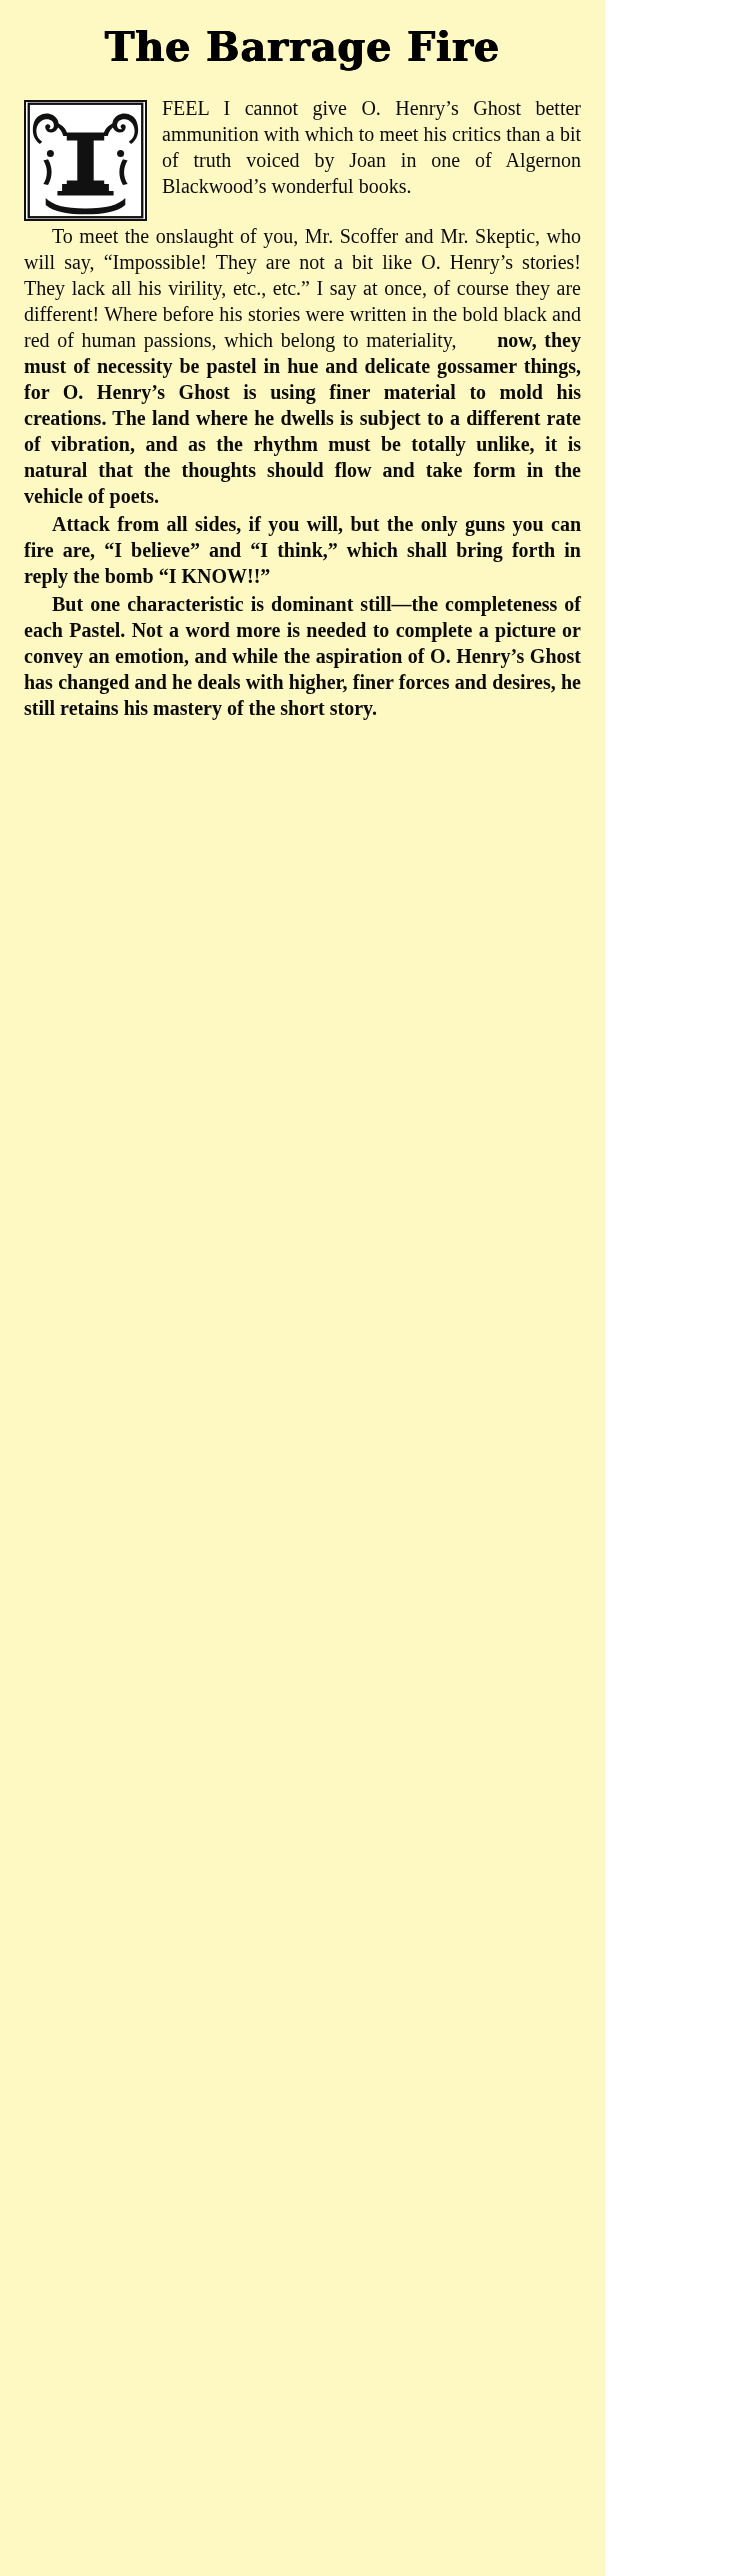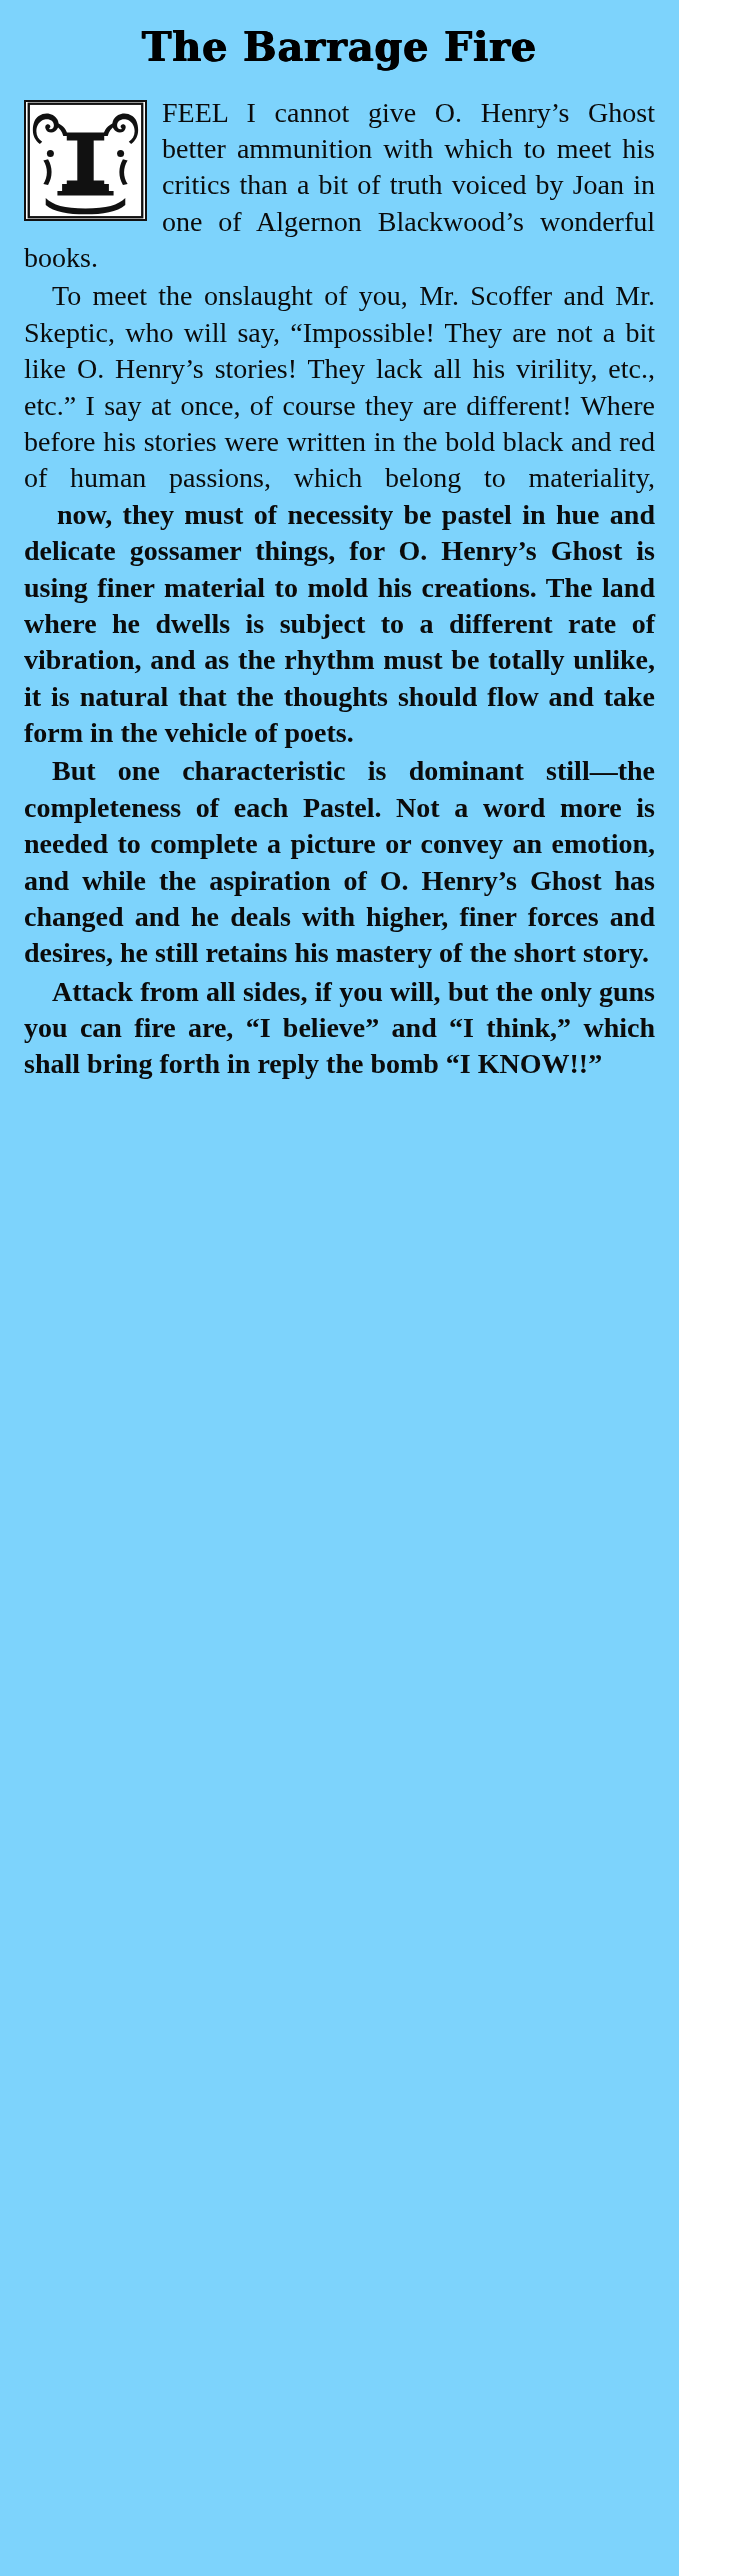--- a/index.html
+++ b/index.html
@@ -8,41 +8,41 @@
     background: #ffffff;
   }
   body {
     width: 747px;
     min-height: 2576px;
     font-family: "Liberation Serif", "DejaVu Serif", serif;
     color: #0b0b0b;
   }
   .page {
     position: relative;
-    width: 679px;
+    width: 605px;
     min-height: 2576px;
     box-sizing: border-box;
     padding: 17px 24px 40px 24px;
-    background: #7dd3fc;
+    background: #fef9c3;
   }
   .title {
     text-align: center;
     font-family: "DejaVu Serif", "Liberation Serif", serif;
     font-weight: 700;
     font-size: 41px;
     letter-spacing: 0.9px;
     margin: 5.6px 0 24px 0;
     color: #000;
     font-style: normal;
     
     text-shadow: 0.6px 0 0 #000, -0.6px 0 0 #000;
     transform: scaleX(0.97);
   }
   .body {
-    font-size: 28px;
+    font-size: 20px;
     line-height: 1.30;
     text-align: justify;
     text-justify: inter-word;
     hyphens: manual;
   }
   p {
     margin: 0 0 1.9px 0;
   }
   p.indent {
     text-indent: 28px;
@@ -111,19 +111,19 @@
             <path d="M86 50c-4 6-4 14 0 20l-4 1c-4-7-4-15 0-22z"></path>
           </g>
         </svg>
       </div>
       <p class="first">FEEL I cannot give O. Henry’s Ghost better ammunition with which to meet his critics than a bit of truth voiced by Joan in one of Algernon Blackwood’s wonderful books.</p>
     </div>
 
 
     <p class="indent"><span>To meet the onslaught of you, Mr. Scoffer and Mr. Skeptic, who will say, “Impossible! They are not a bit like O. Henry’s stories! They lack all his virility, etc., etc.” I say at once, of course they are different! Where before his stories were written in the bold black and red of human passions, which belong to materiality, </span><span class="heavy">now, they must of necessity be pastel in hue and delicate gossamer things, for O. Henry’s Ghost is using finer material to mold his creations. The land where he dwells is subject to a different rate of vibration, and as the rhythm must be totally unlike, it is natural that the thoughts should flow and take form in the vehicle of poets.</span></p>
 
+    <p class="indent p-bold">Attack from all sides, if you will, but the only guns you can fire are, “I believe” and “I think,” which shall bring forth in reply the bomb “I KNOW!!”</p>
+
     <p class="indent p-bold">But one characteristic is dominant still—the completeness of each Pastel. Not a word more is needed to complete a picture or convey an emotion, and while the aspiration of O. Henry’s Ghost has changed and he deals with higher, finer forces and desires, he still retains his mastery of the short story.</p>
-
-    <p class="indent p-bold">Attack from all sides, if you will, but the only guns you can fire are, “I believe” and “I think,” which shall bring forth in reply the bomb “I KNOW!!”</p>
 
   </div>
 </div>
 
 
 </body></html>

